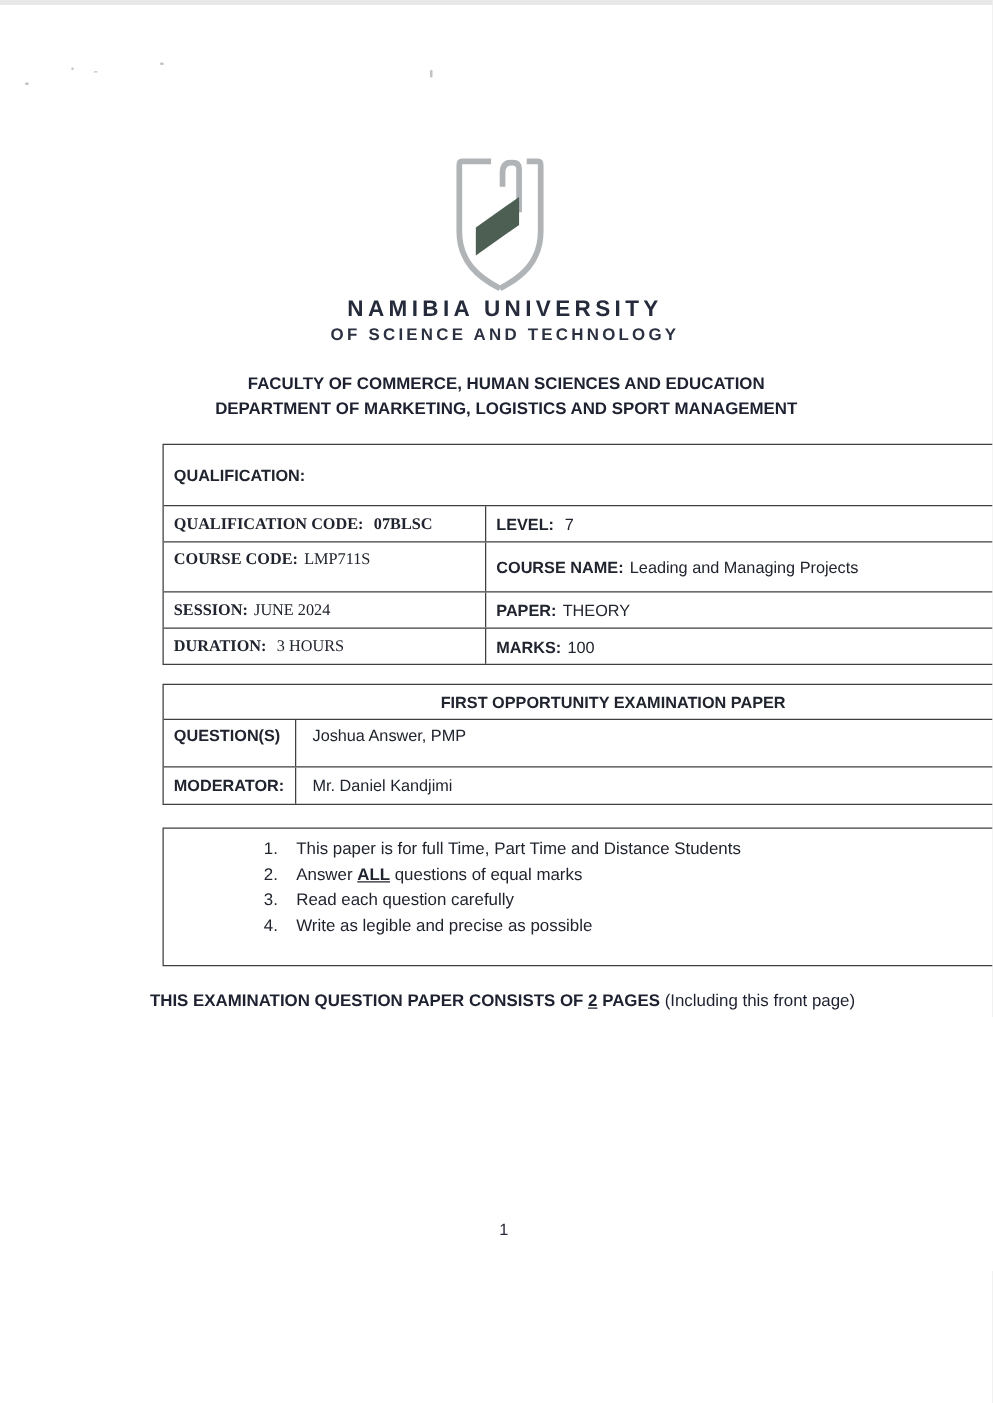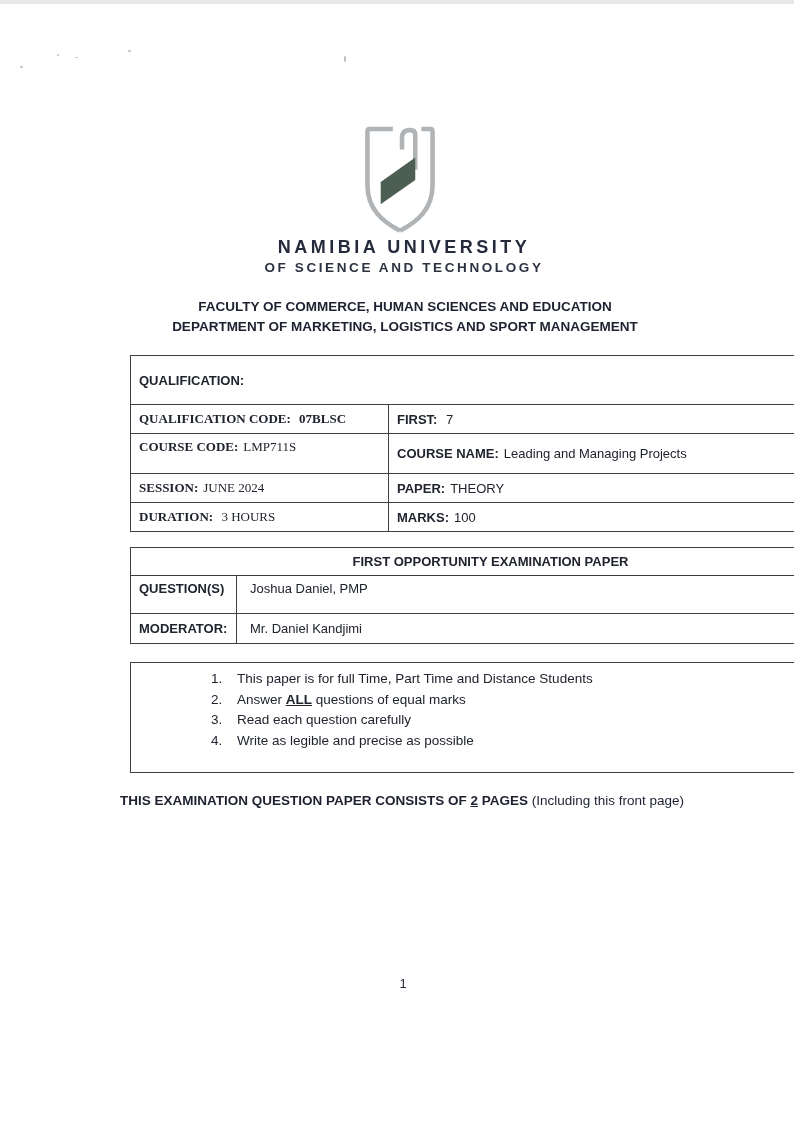--- a/index.html
+++ b/index.html
@@ -113,21 +113,21 @@
       <div class="cell colR">
         <span class="lbl">QUALIFICATION:  </span>
       </div>
     </div>
     <div class="trow row-sm">
       <div class="cell colL divR">
         <span class="lbl">QUALIFICATION CODE: </span>
         <span class="val bold">07BLSC</span>
       </div>
       <div class="cell colR">
-        <span class="lbl">FIRST: </span>
+        <span class="lbl">LEVEL: </span>
         <span class="val">7</span>
       </div>
     </div>
     <div class="trow row-md">
       <div class="cell colL divR top-align">
         <span class="lbl">COURSE CODE:</span>
         <span class="val">LMP711S</span>
       </div>
       <div class="cell colR">
         <span class="lbl">COURSE NAME:</span>
@@ -156,21 +156,21 @@
     </div>
   </div>
 
   <div class="box exam-table">
     <div class="exam-title-row">FIRST OPPORTUNITY EXAMINATION PAPER</div>
     <div class="trow row-examiner">
       <div class="cell exam-colL divR top-align">
         <span class="lbl">QUESTION(S)</span>
       </div>
       <div class="cell colR top-align">
-        <span class="val">Joshua Daniel, PMP</span>
+        <span class="val">Joshua Answer, PMP</span>
       </div>
     </div>
     <div class="trow row-moderator">
       <div class="cell exam-colL divR">
         <span class="lbl">MODERATOR:</span>
       </div>
       <div class="cell colR">
         <span class="val">Mr. Daniel Kandjimi</span>
       </div>
     </div>

